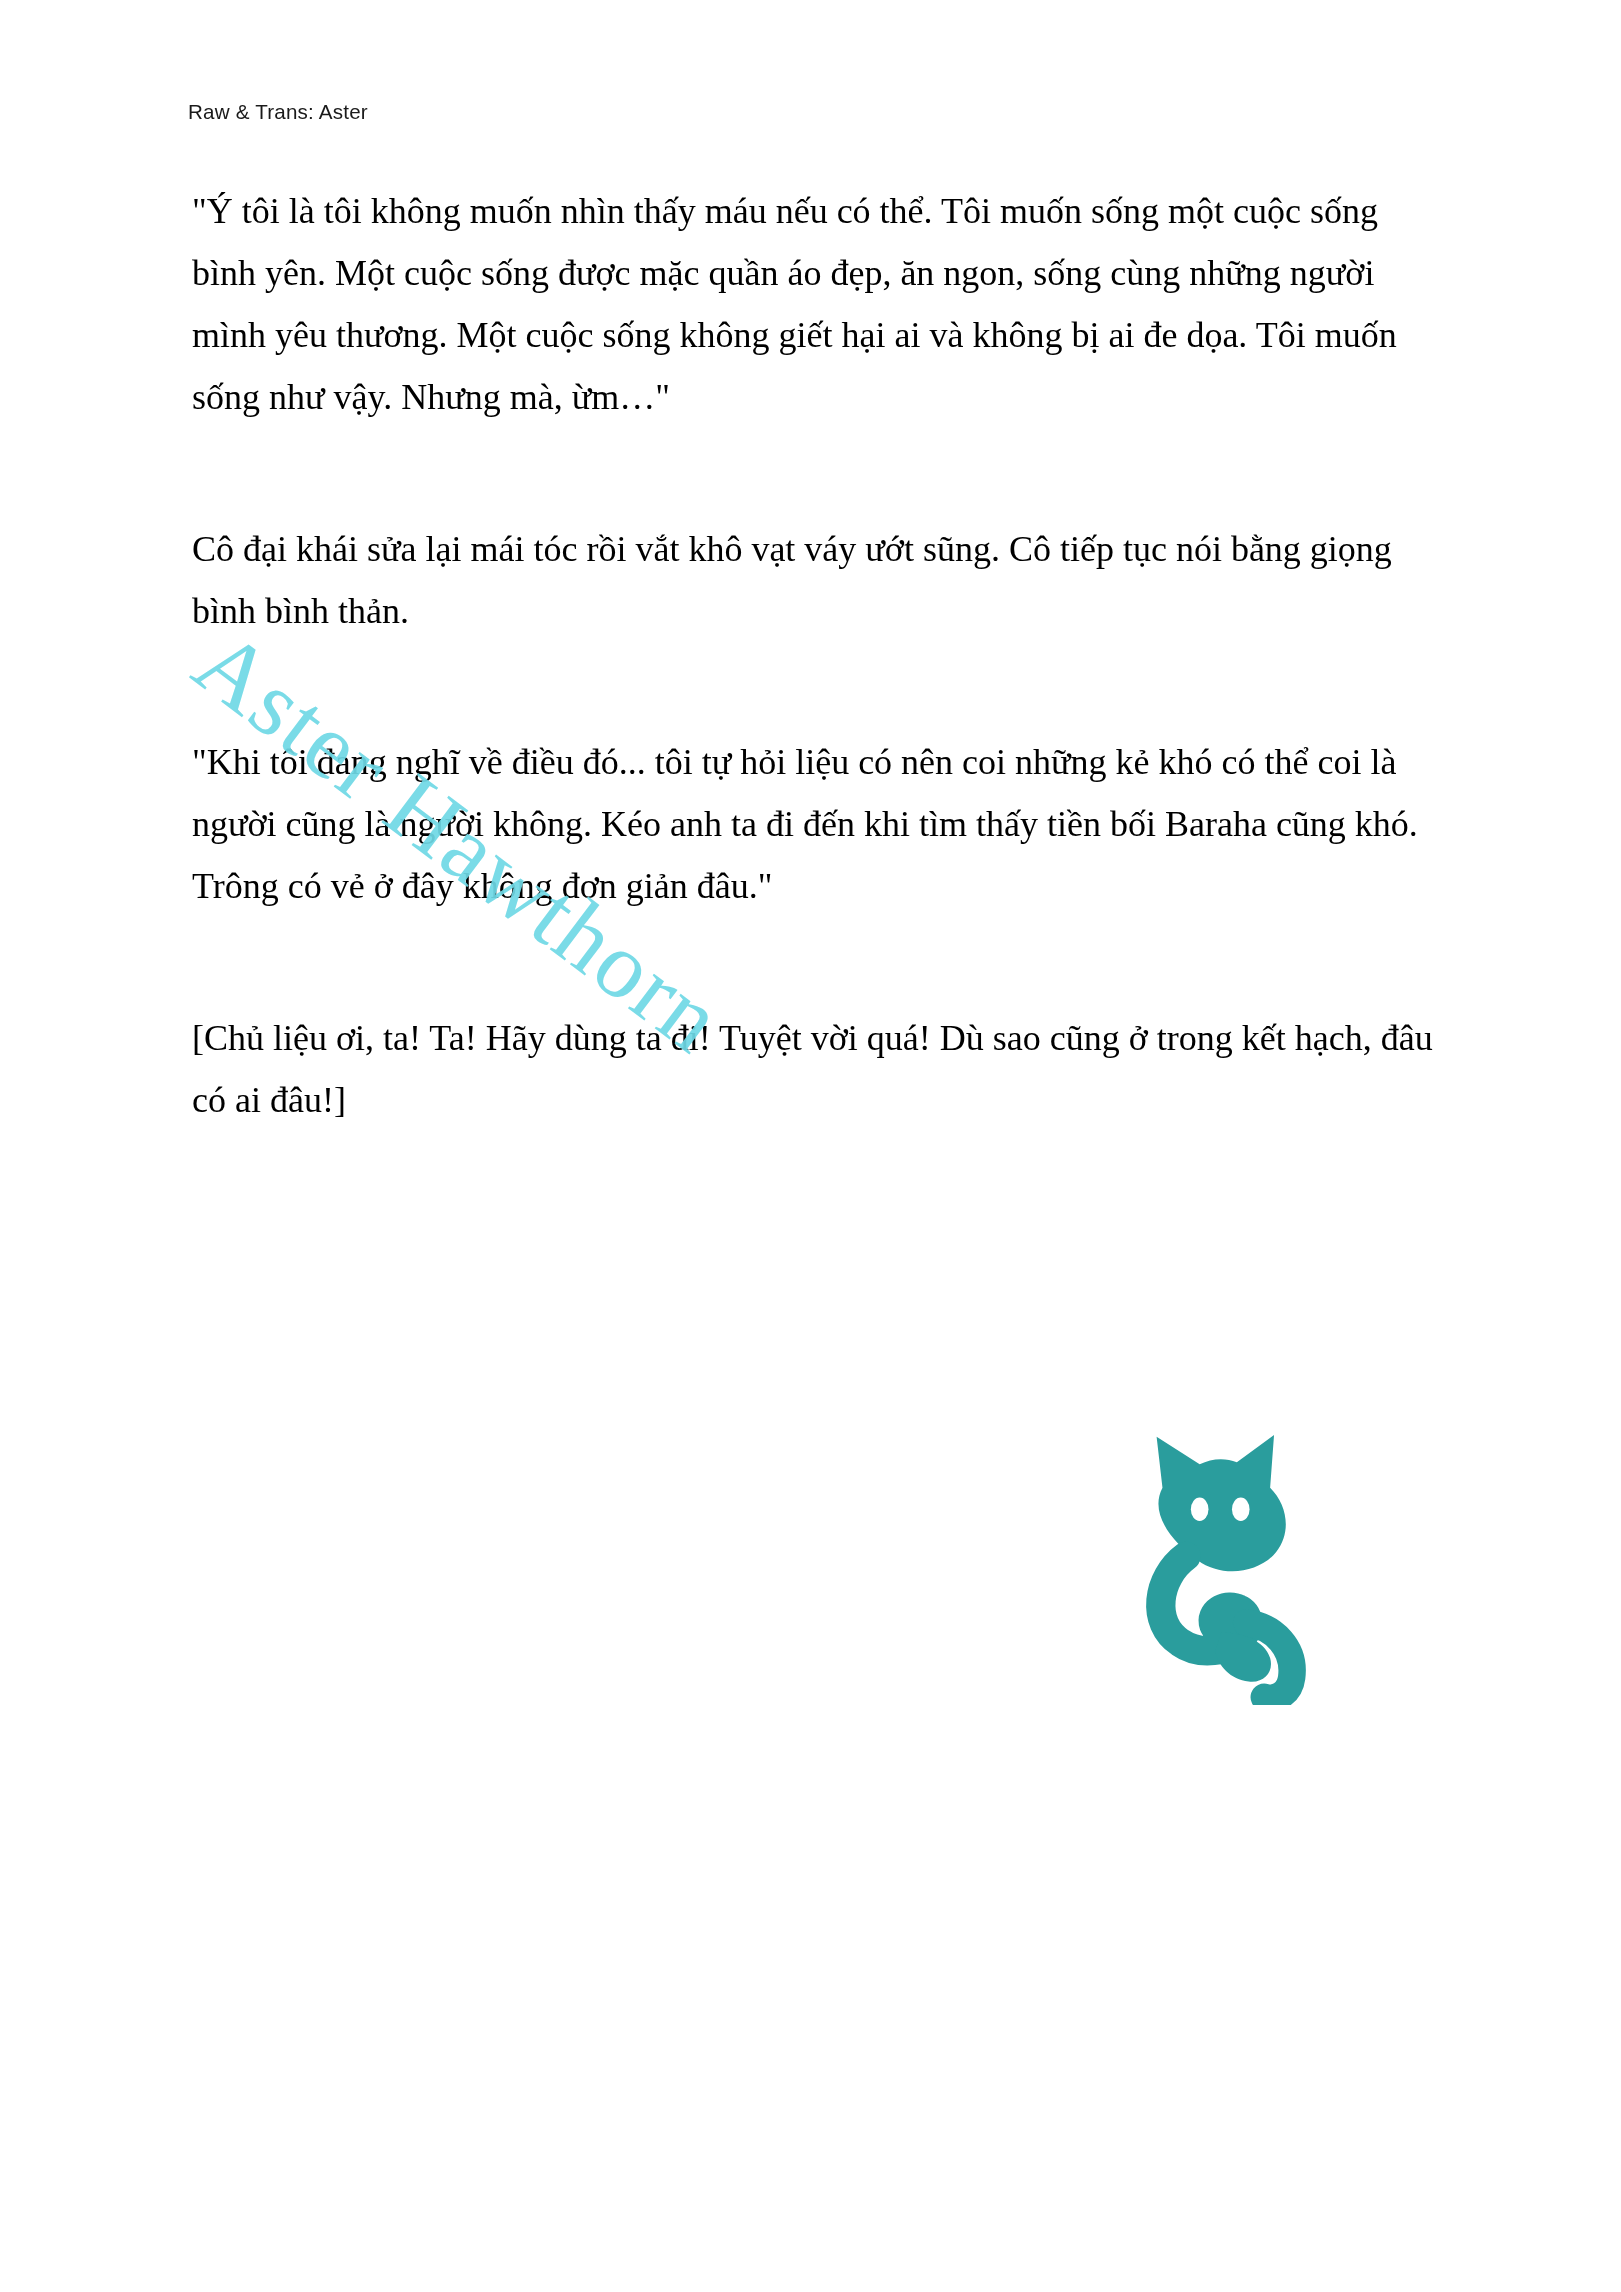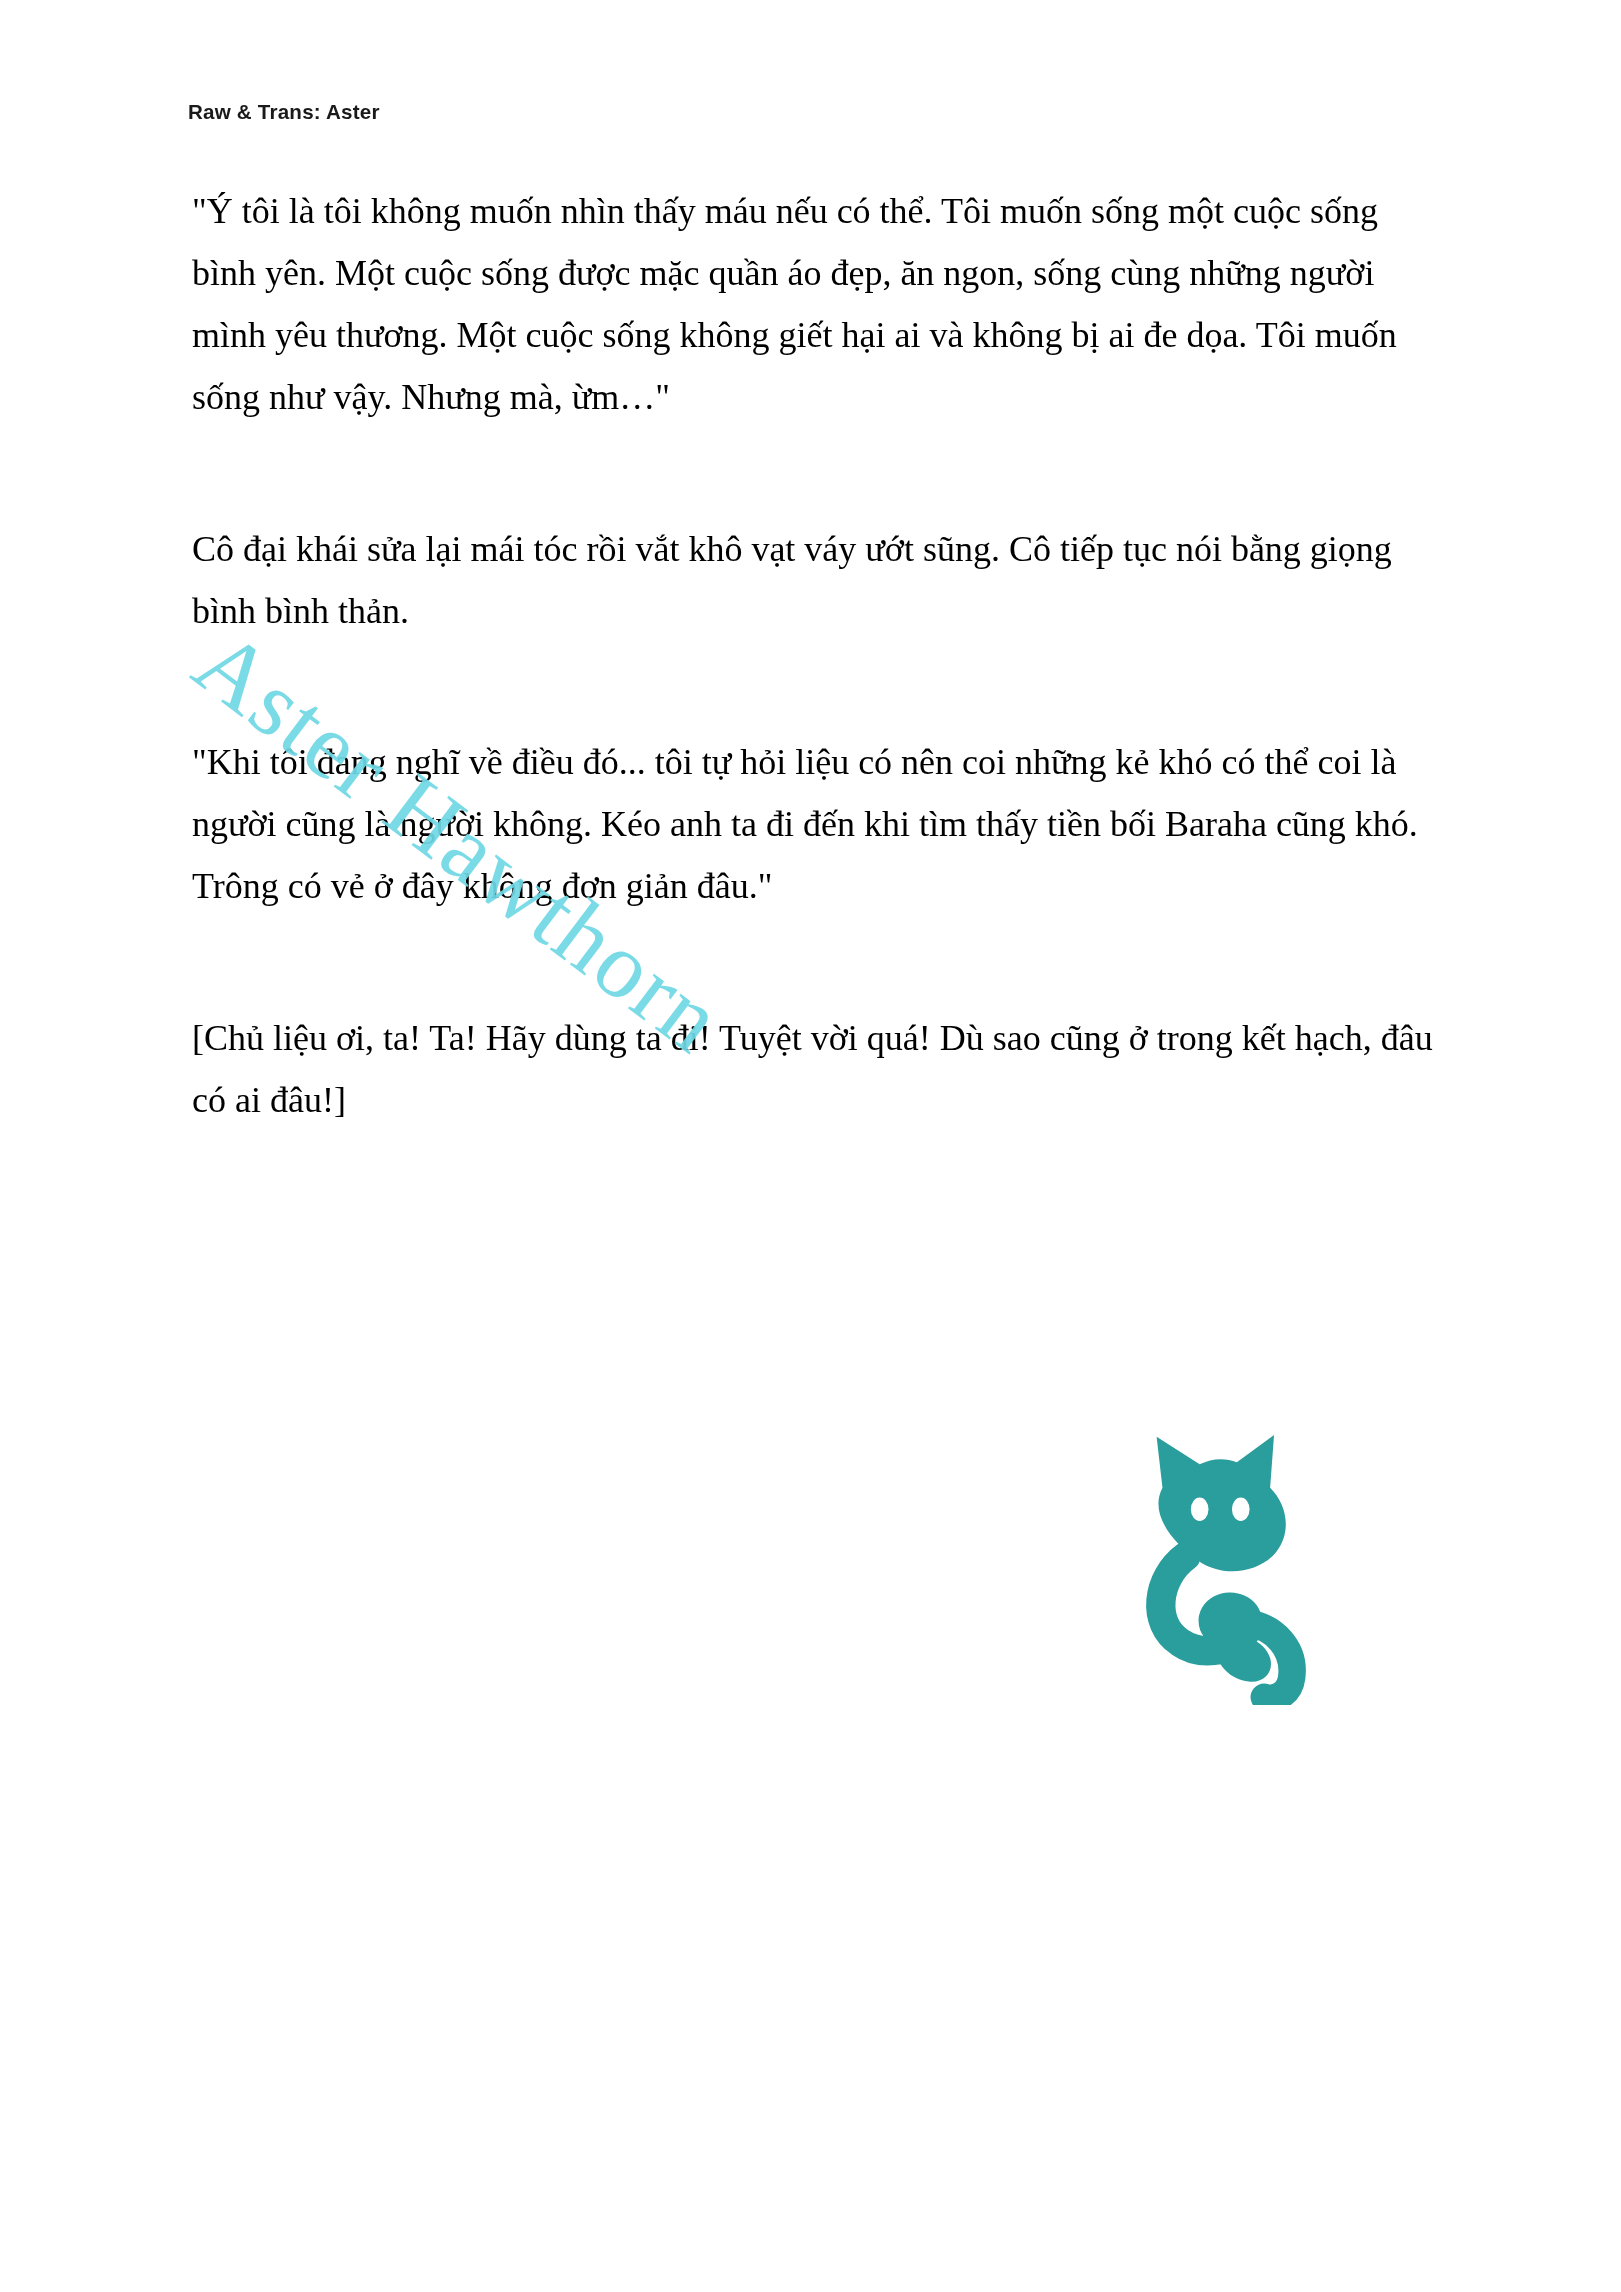--- a/index.html
+++ b/index.html
@@ -20,21 +20,21 @@
     inset: 0;
     background: #ffffff;
   }
 
   .header-credit {
     position: absolute;
     left: 188px;
     top: 100px;
     font-family: "Liberation Sans", sans-serif;
     font-size: 20.6px;
-    font-weight: bold;
+    font-weight: normal;
     color: #1a1a1a;
     letter-spacing: 0.2px;
   }
 
   .content {
     position: absolute;
     left: 192px;
     top: 181px;
     width: 1245px;
   }

